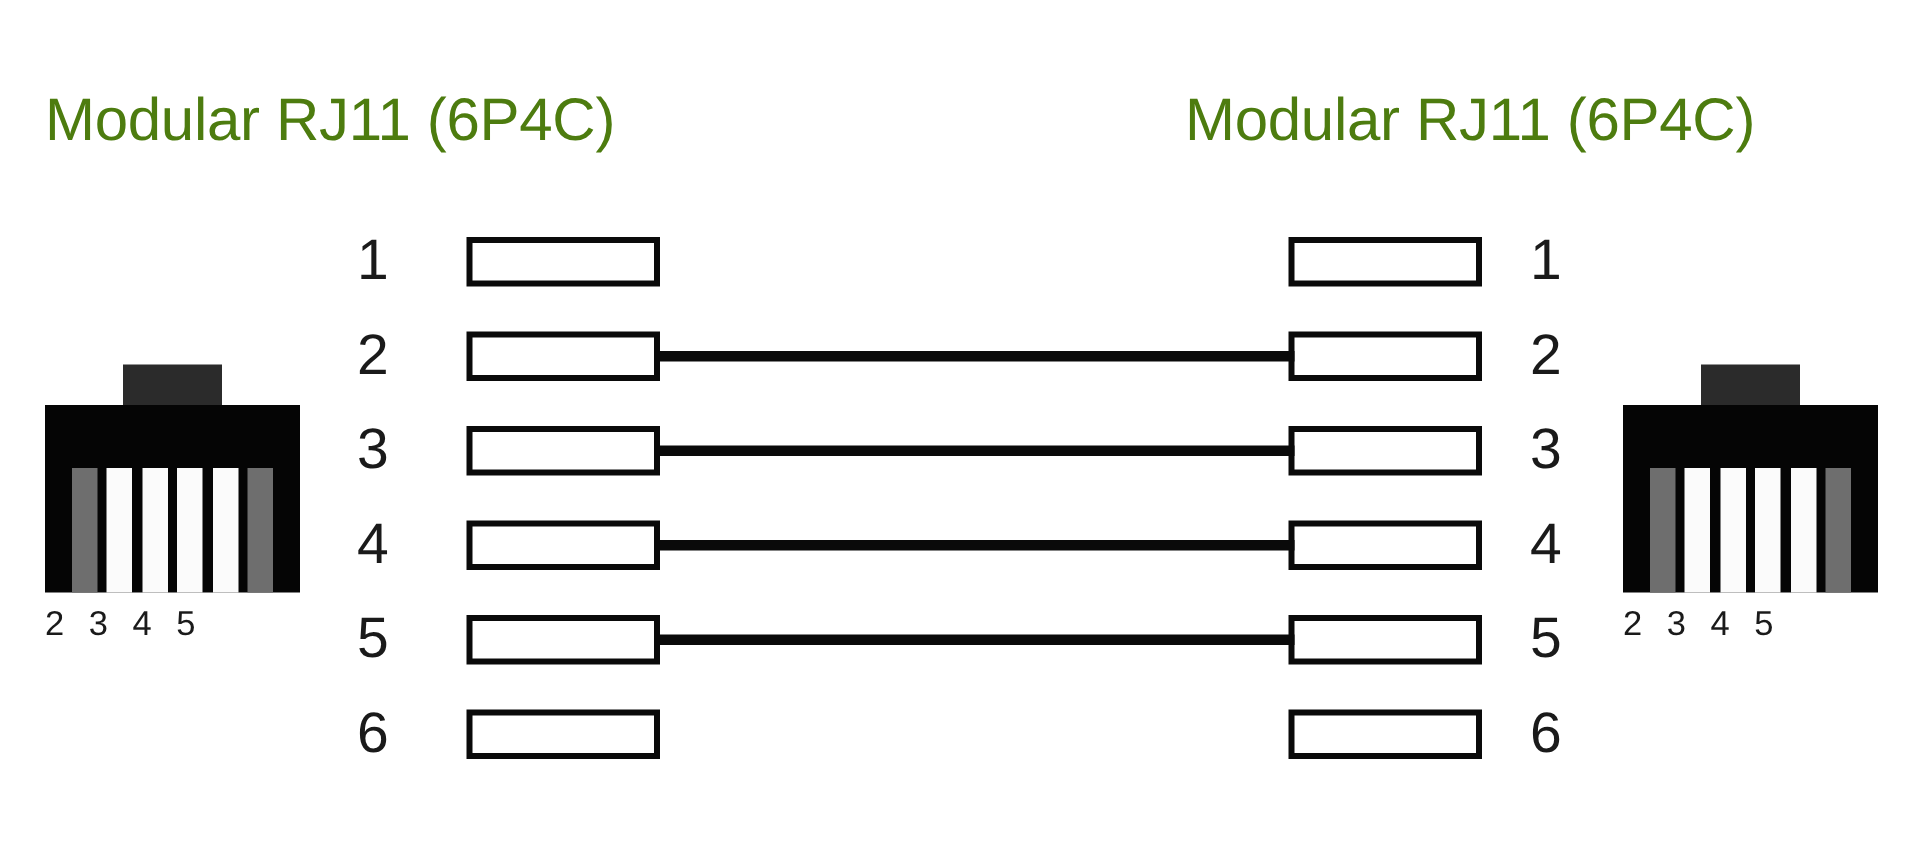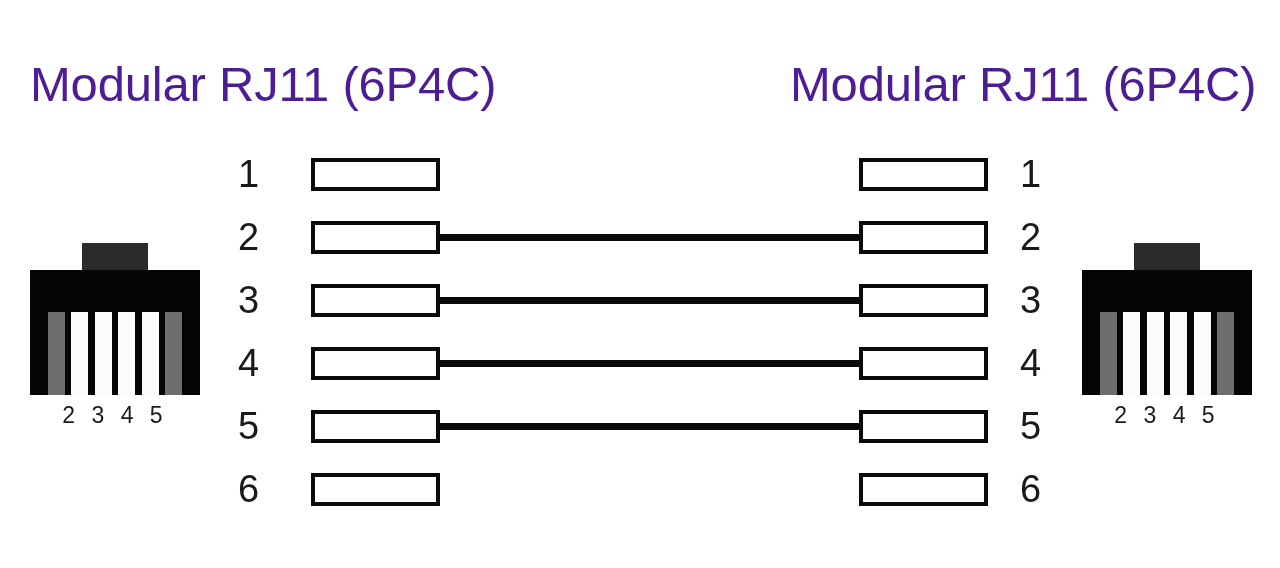--- a/index.html
+++ b/index.html
@@ -16,25 +16,25 @@
     position: relative;
     width: 1280px;
     height: 568px;
     background: #ffffff;
     overflow: hidden;
   }
 
   
   .panel-title {
     position: absolute;
-    font-size: 49px;
+    font-size: 40px;
     font-weight: 400;
     letter-spacing: -0.2px;
     white-space: nowrap;
-    color: #4c1d95;
+    color: #4d7c0f;
     line-height: 1;
   }
   #title-left  { left: 30px;  top: 60px; }
   #title-right { left: 790px; top: 60px; }
 
   
   .connector {
     position: absolute;
     width: 172px;
     height: 215px;
@@ -72,21 +72,21 @@
     height: 100%;
   }
   .slot.gray  { background: #6e6e6e; }
   .slot.white { background: #fbfbfb; }
 
   .connector-pin-labels {
     position: absolute;
     left: 0;
     top: 162px;
     width: 170px;
-    text-align: center;
+    text-align: left;
     font-size: 23px;
     letter-spacing: 5px;
     color: #1a1a1a;
     white-space: nowrap;
   }
 
   
   .pin-number-col {
     position: absolute;
     top: 150px;

